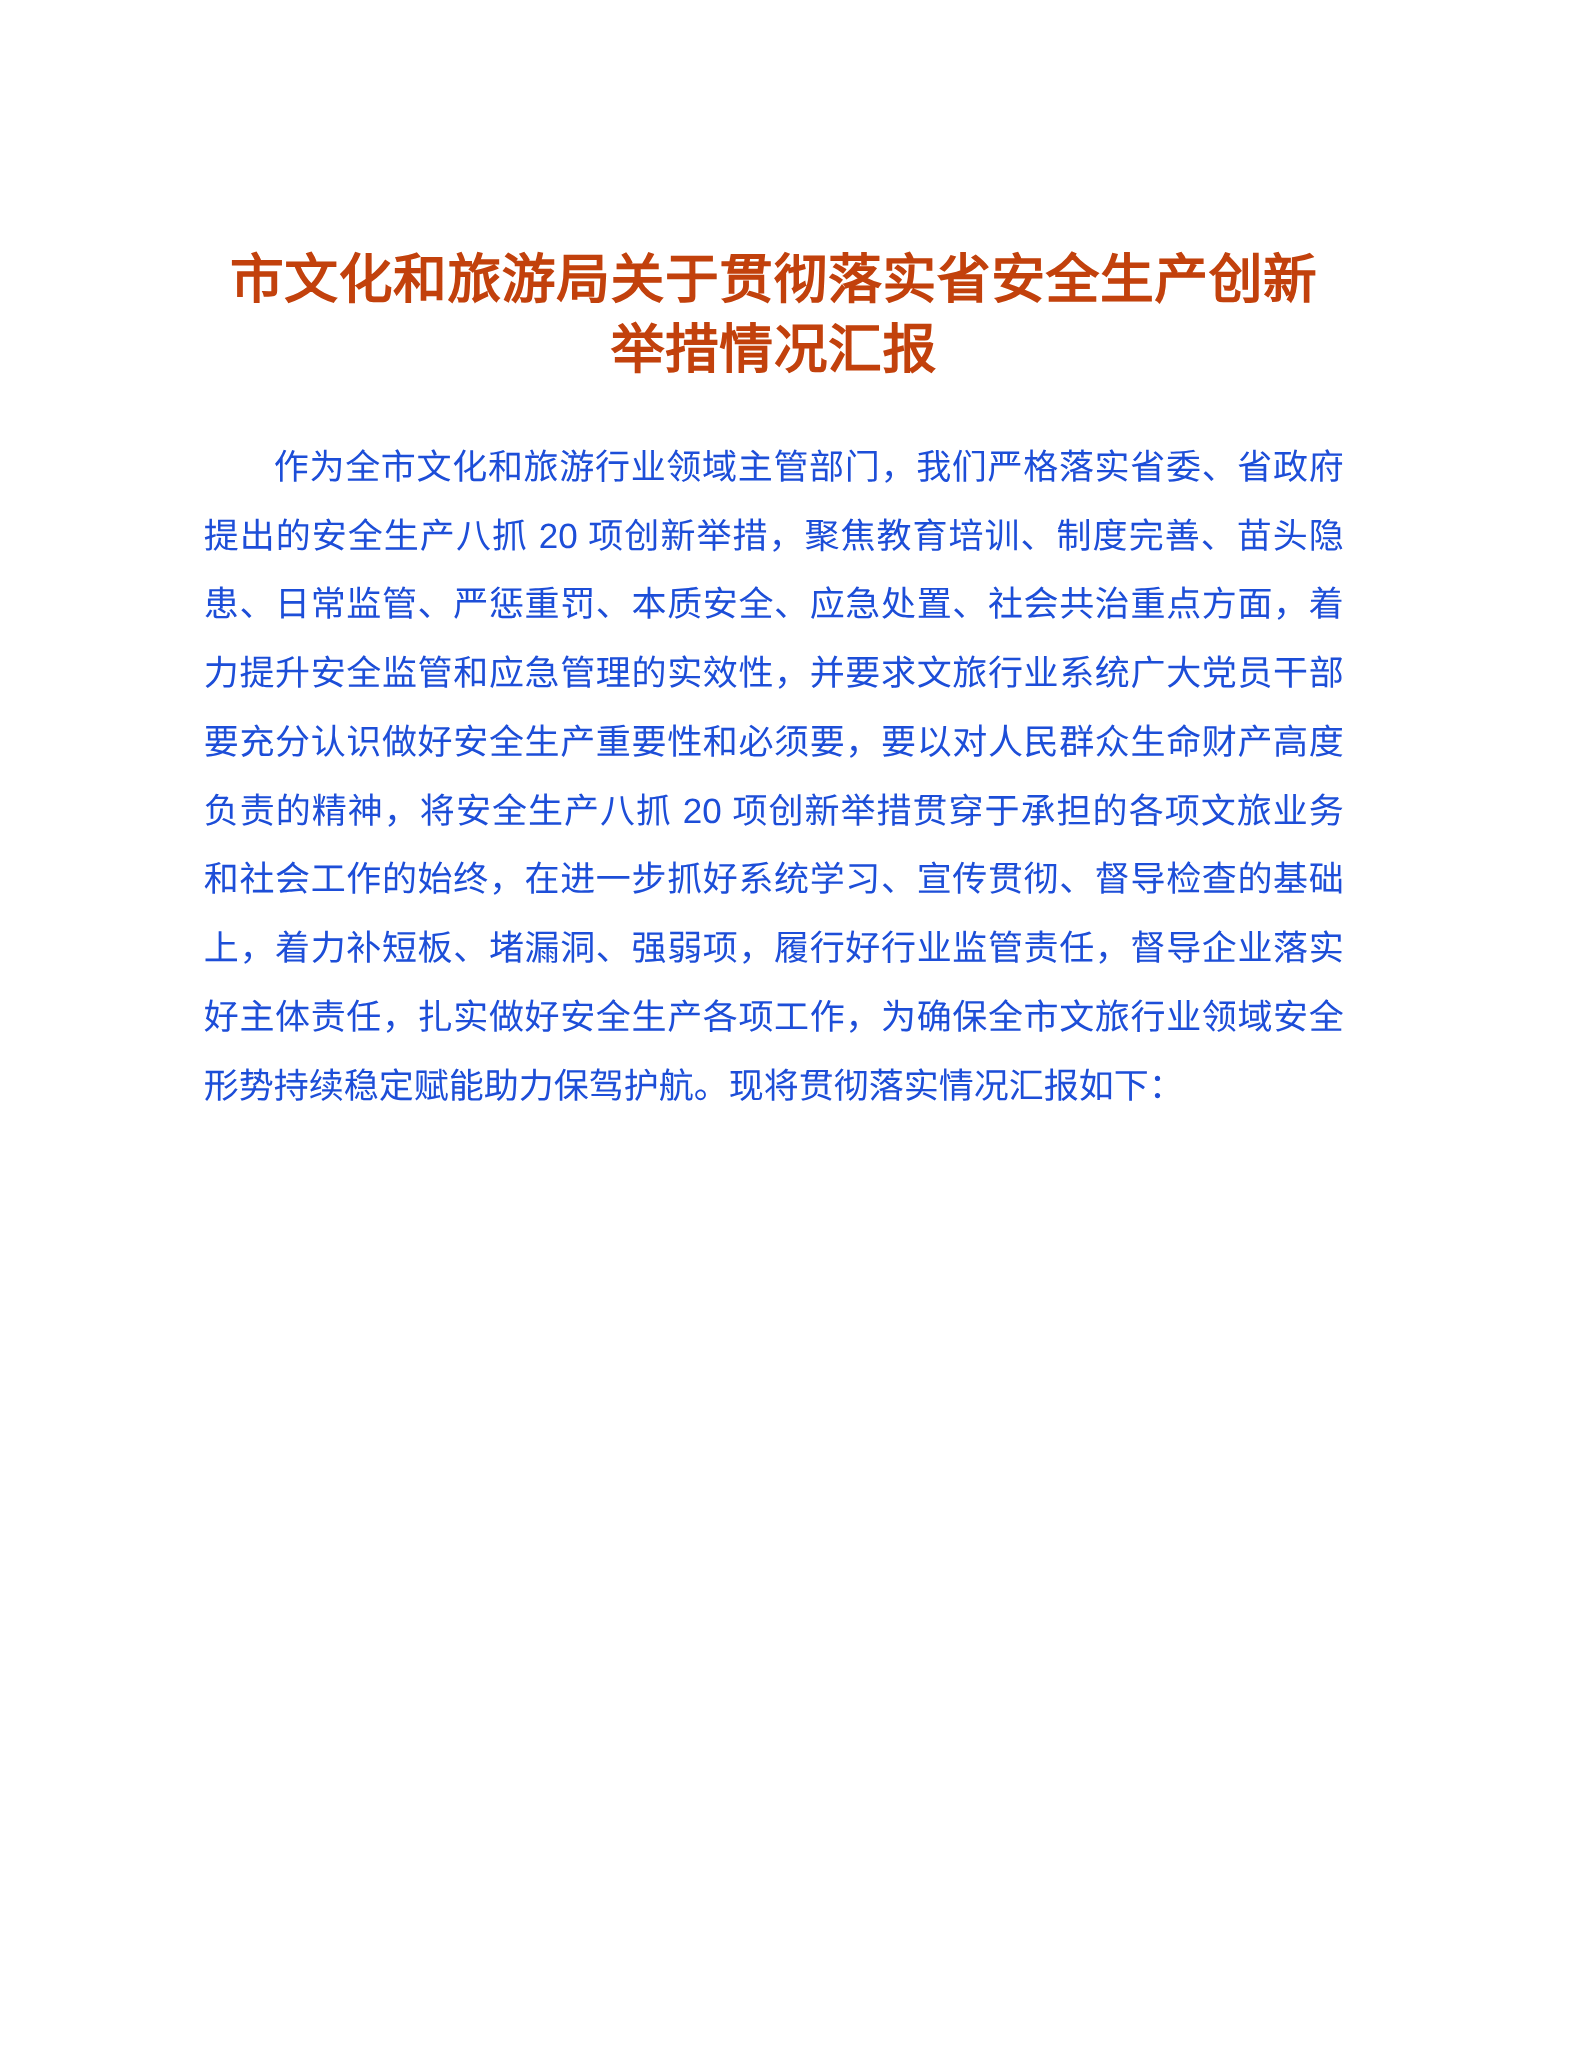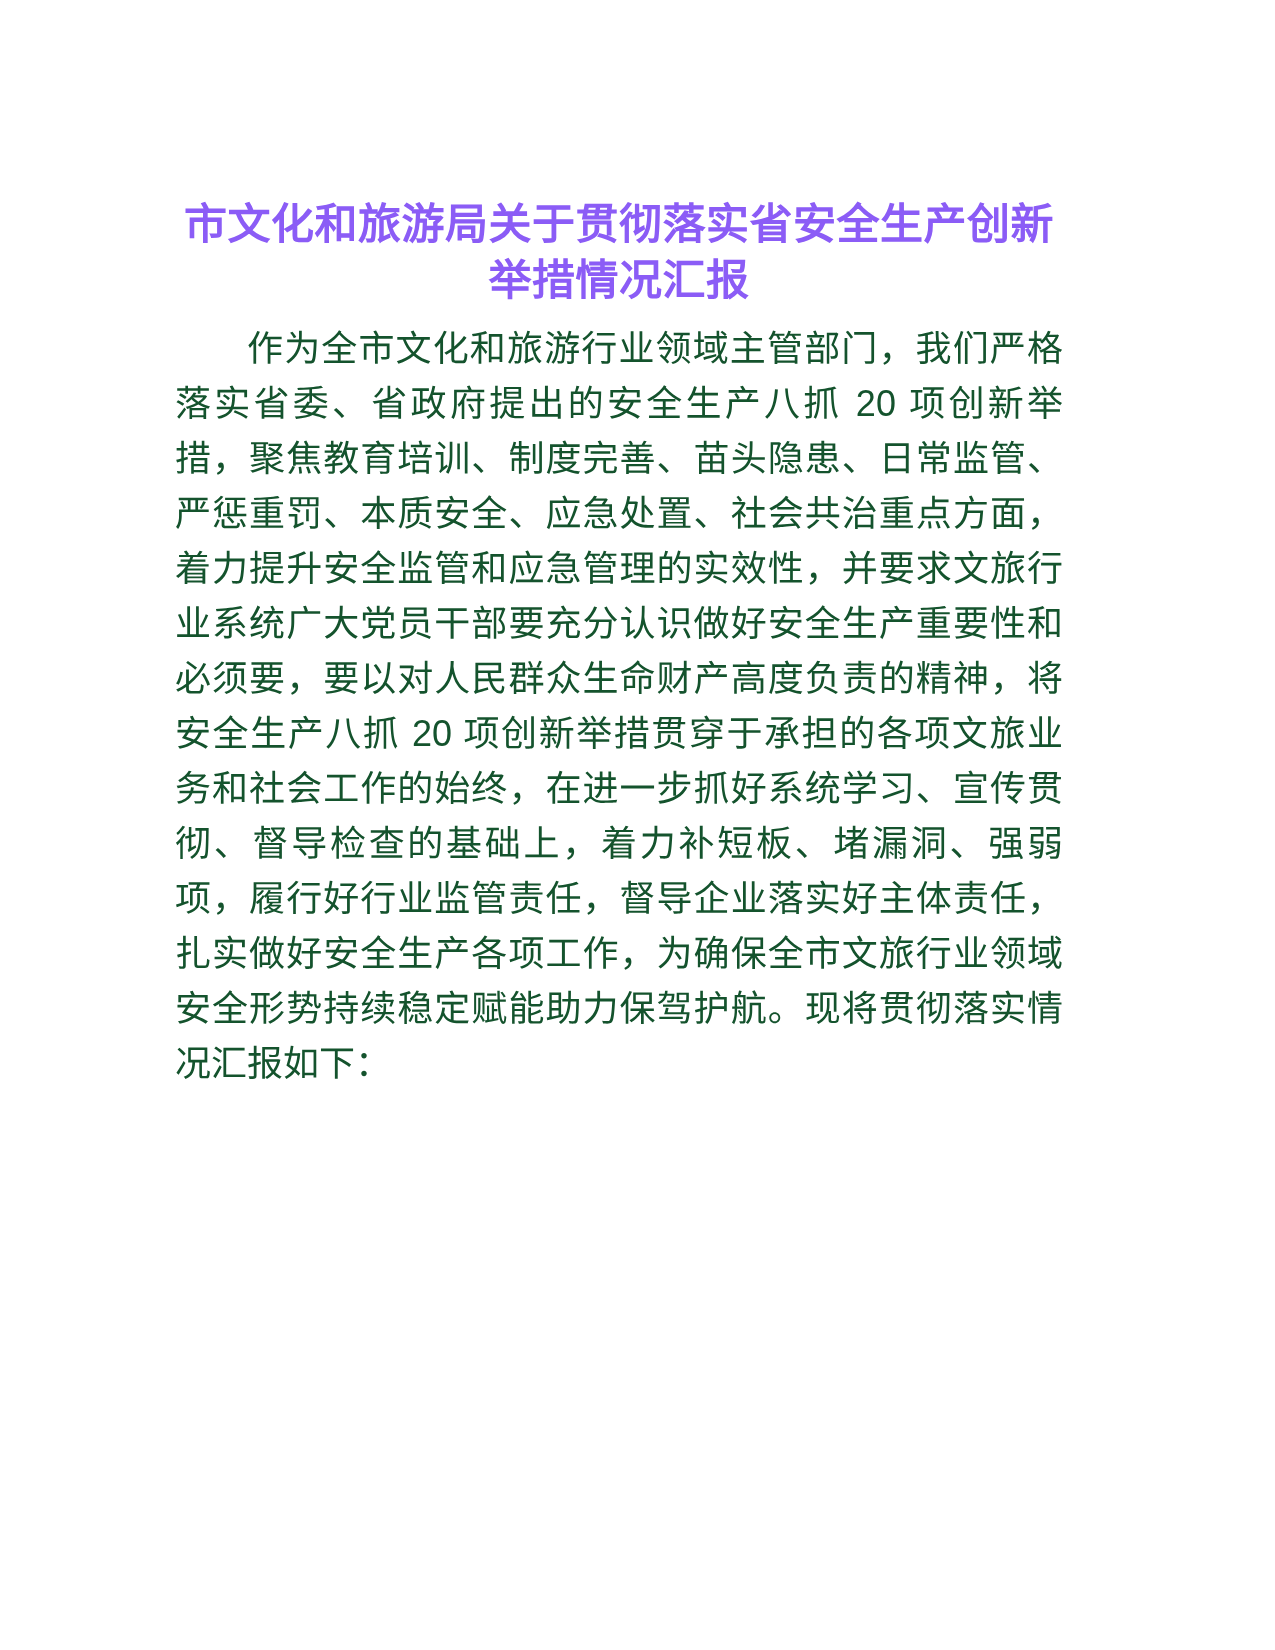--- a/index.html
+++ b/index.html
@@ -23,35 +23,35 @@
     top: 196px;
     width: 912px;
   }
 
   .doc-title {
     font-family: "Liberation Sans", "DejaVu Sans", sans-serif;
     font-weight: 700;
     font-size: 43px;
     line-height: 56px;
     text-align: center;
-    color: #8b5cf6;
+    color: #c2410c;
     letter-spacing: 0.5px;
-    margin: 0 0 13px 0;
+    margin: 0 0 38px 0;
     padding: 0 6px;
   }
 
   .doc-body {
     font-family: "Liberation Sans", "DejaVu Sans", sans-serif;
-    font-size: 36px;
+    font-size: 28px;
     line-height: 55px;
-    color: #14532d;
+    color: #1d4ed8;
     text-align: justify;
     text-justify: inter-character;
     text-align-last: left;
-    margin: 12px;
+    margin: 0;
     letter-spacing: 0px;
     word-break: break-all;
   }
 
   .doc-body + .doc-body {
     margin-top: 0px;
   }
 
   .indent2 {
     text-indent: 2em;

